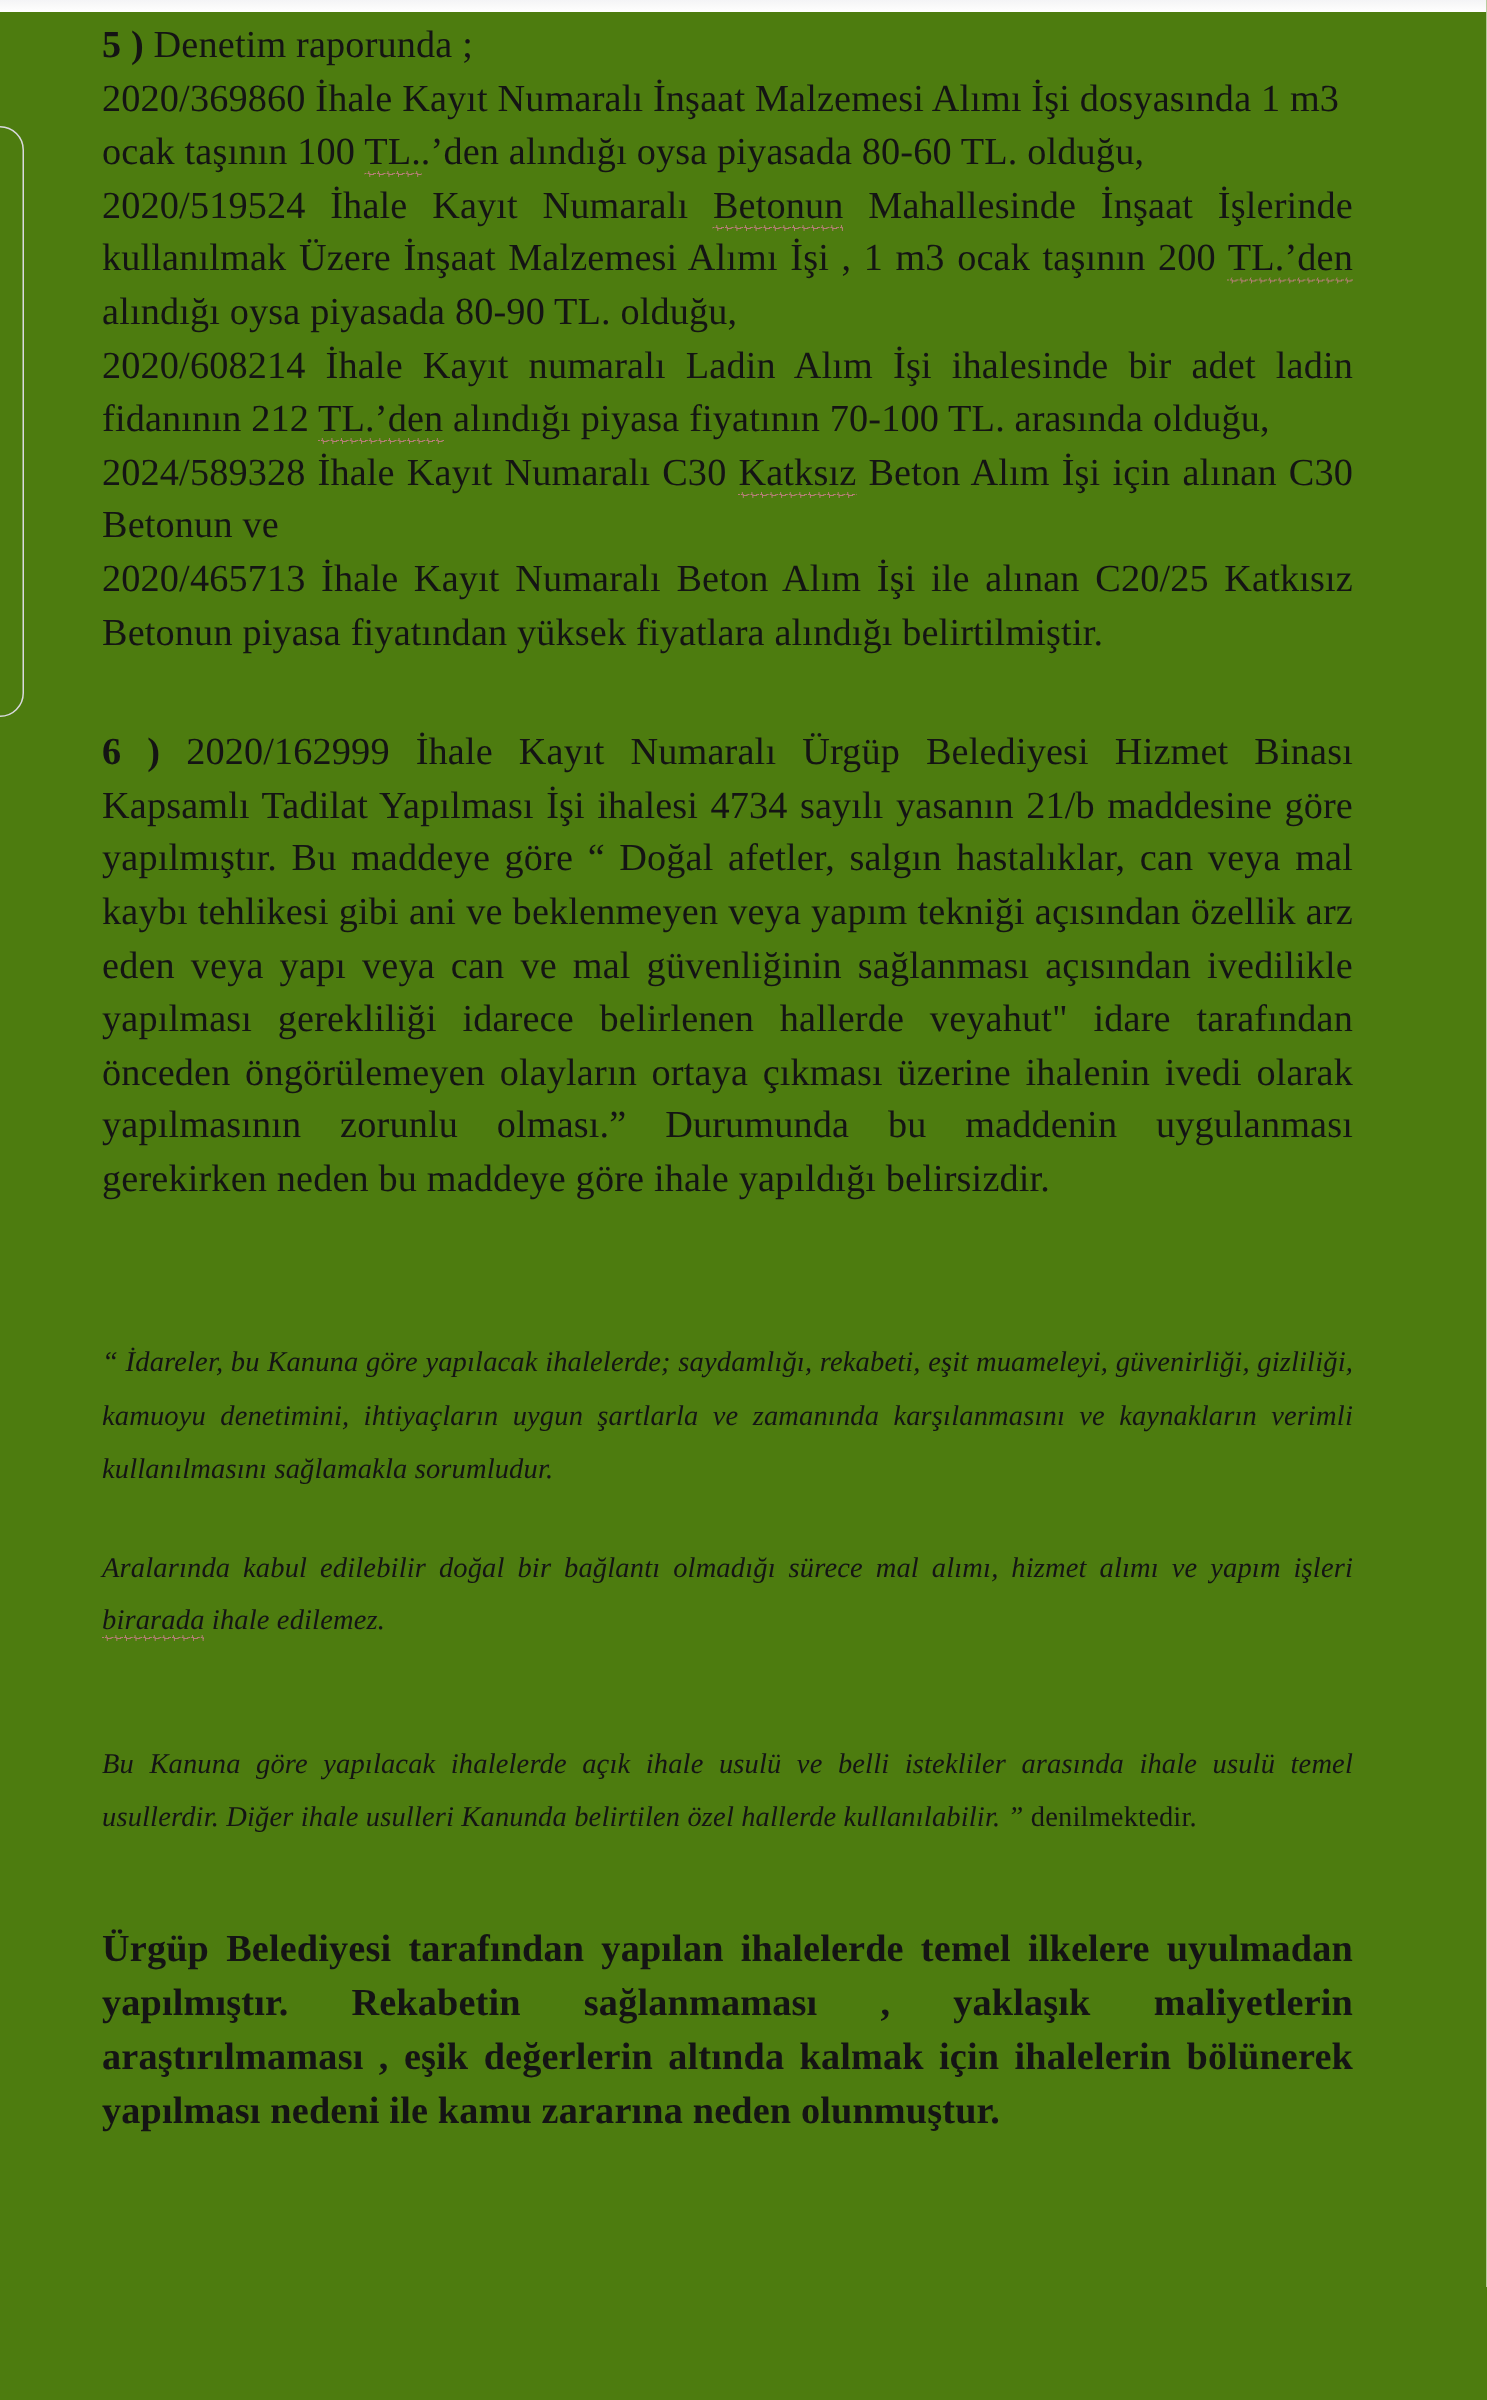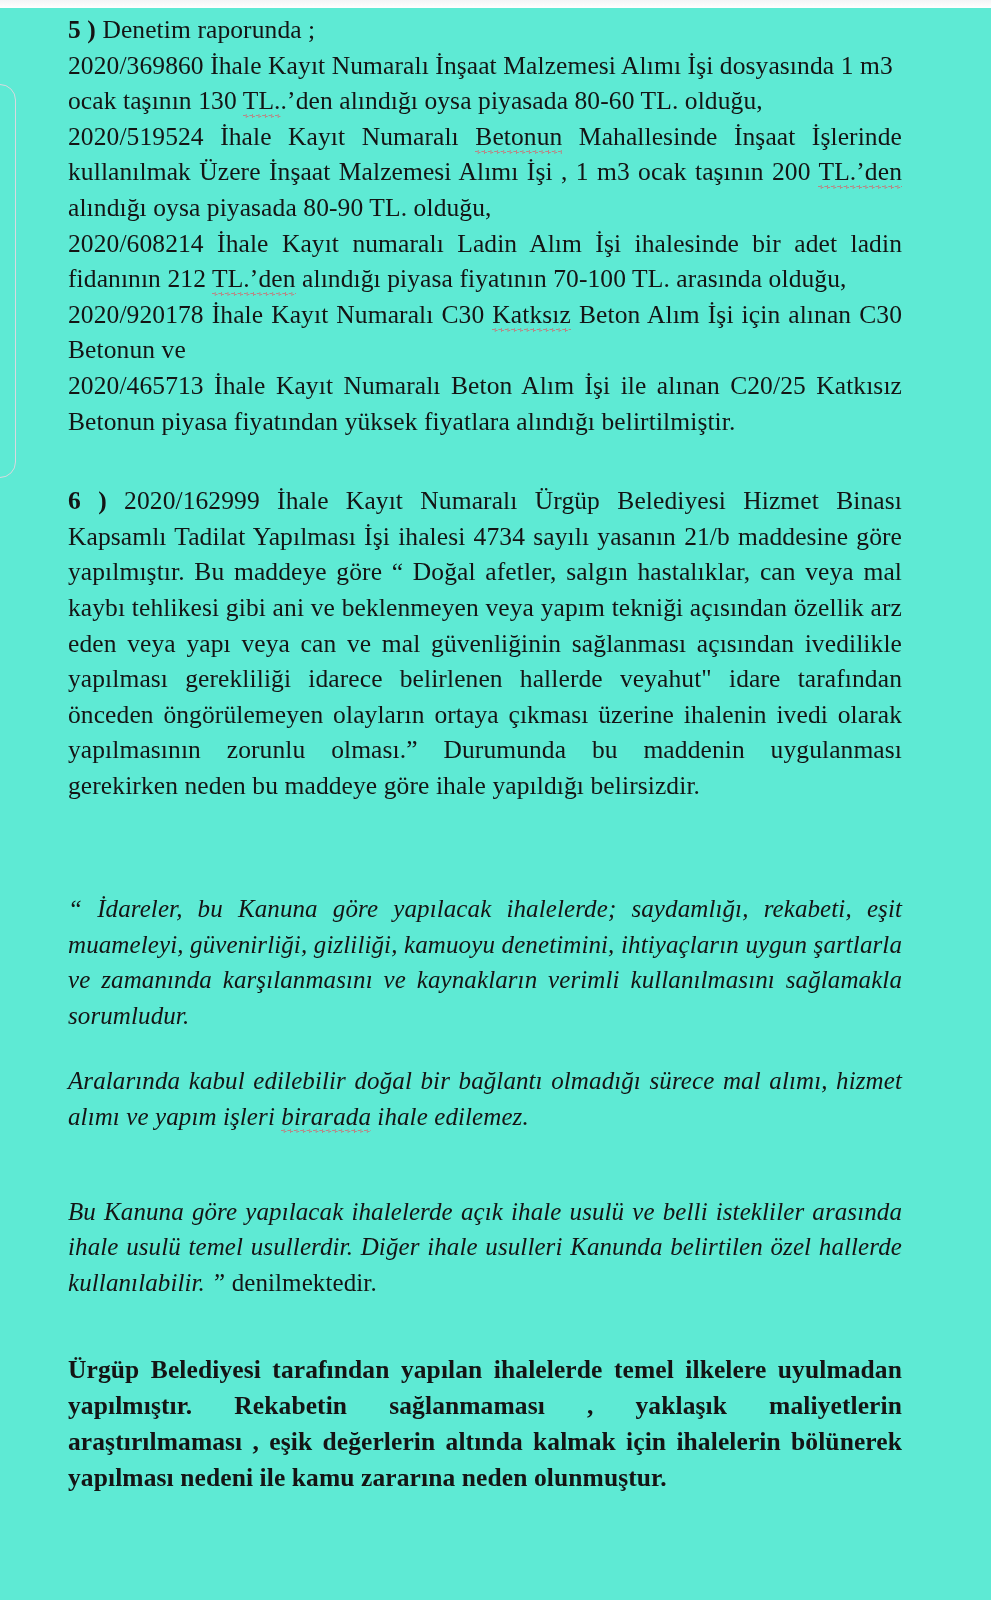--- a/index.html
+++ b/index.html
@@ -6,21 +6,21 @@
   html, body {
     margin: 0;
     padding: 0;
     background: #ffffff;
   }
 
   .page {
     position: relative;
     width: 991px;
     height: 1600px;
-    background: #5eead4;
+    background: #4d7c0f;
     overflow: hidden;
     font-family: "Liberation Serif", "DejaVu Serif", serif;
     color: #141414;
     -webkit-font-smoothing: antialiased;
   }
 
   
   .top-band {
     position: absolute;
     top: 0;
@@ -61,21 +61,21 @@
   }
 
   p.nojust { text-align: left; }
 
   .lead {
     font-weight: bold;
   }
 
   .italic-quote {
     font-style: italic;
-    font-size: 25px;
+    font-size: 19px;
     line-height: 35.4px;
   }
 
   .bold-close {
     font-weight: bold;
     font-size: 25.5px;
     line-height: 36px;
   }
   .gap-md  { height: 30px; }
   .gap-lg  { height: 44px; }
@@ -110,27 +110,27 @@
 
   <div class="top-band"></div>
   <div class="edge-panel"></div>
 
   <div class="content">
 
     <p class="nojust"><span class="lead">5 )</span><span> Denetim raporunda ;</span></p>
 
     <p class="nojust">2020/369860 İhale Kayıt Numaralı İnşaat Malzemesi Alımı İşi dosyasında 1 m3</p>
 
-    <p class="nojust"><span>ocak taşının 130 </span><span class="sp">TL.</span><span>.’den alındığı oysa piyasada 80-60 TL. olduğu,</span></p>
+    <p class="nojust"><span>ocak taşının 100 </span><span class="sp">TL.</span><span>.’den alındığı oysa piyasada 80-60 TL. olduğu,</span></p>
 
     <p><span> 2020/519524 İhale Kayıt Numaralı </span><span class="sp">Betonun</span><span> Mahallesinde İnşaat İşlerinde kullanılmak Üzere İnşaat Malzemesi Alımı İşi , 1 m3 ocak taşının 200 </span><span class="sp">TL.’den</span><span> alındığı oysa piyasada 80-90 TL. olduğu,</span></p>
 
     <p><span>2020/608214 İhale Kayıt numaralı Ladin Alım İşi ihalesinde bir adet ladin fidanının 212 </span><span class="sp">TL.’den</span><span> alındığı piyasa fiyatının 70-100 TL. arasında olduğu,</span></p>
 
-    <p><span>2020/920178 İhale Kayıt Numaralı C30 </span><span class="sp">Katksız</span><span> Beton Alım İşi için alınan C30 Betonun ve</span></p>
+    <p><span>2024/589328 İhale Kayıt Numaralı C30 </span><span class="sp">Katksız</span><span> Beton Alım İşi için alınan C30 Betonun ve</span></p>
 
     <p>2020/465713 İhale Kayıt Numaralı Beton Alım İşi ile alınan C20/25 Katkısız Betonun piyasa fiyatından yüksek fiyatlara alındığı belirtilmiştir.</p>
 
     <div class="gap-lg"></div>
 
     <p><span class="lead">6 )</span><span> 2020/162999 İhale Kayıt Numaralı Ürgüp Belediyesi Hizmet Binası Kapsamlı Tadilat Yapılması İşi ihalesi 4734 sayılı yasanın 21/b maddesine göre yapılmıştır. Bu maddeye göre  “ Doğal afetler, salgın hastalıklar, can veya mal kaybı tehlikesi gibi ani ve beklenmeyen veya yapım tekniği açısından özellik arz eden veya yapı veya can ve mal güvenliğinin sağlanması açısından ivedilikle yapılması gerekliliği idarece belirlenen hallerde veyahut" idare tarafından önceden öngörülemeyen olayların ortaya çıkması üzerine ihalenin ivedi olarak yapılmasının zorunlu olması.” Durumunda bu maddenin uygulanması gerekirken neden bu maddeye göre ihale yapıldığı belirsizdir.</span></p>
 
     <div class="gap-lg"></div>
 
 

